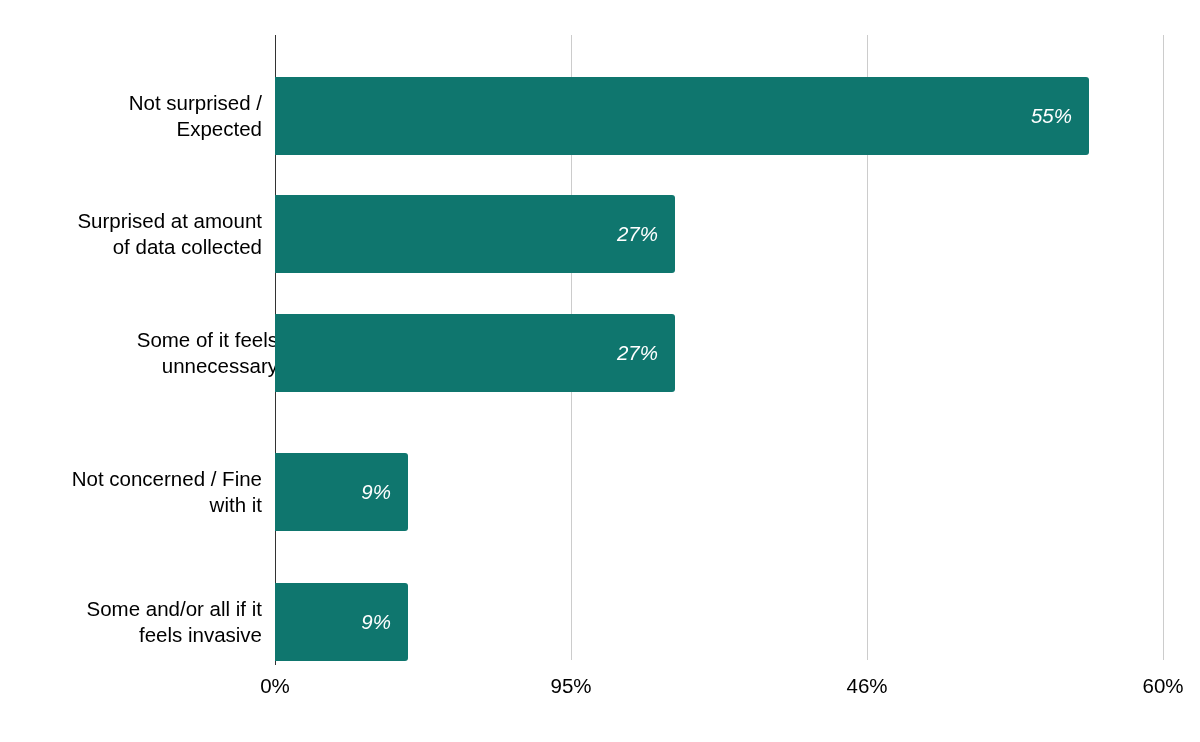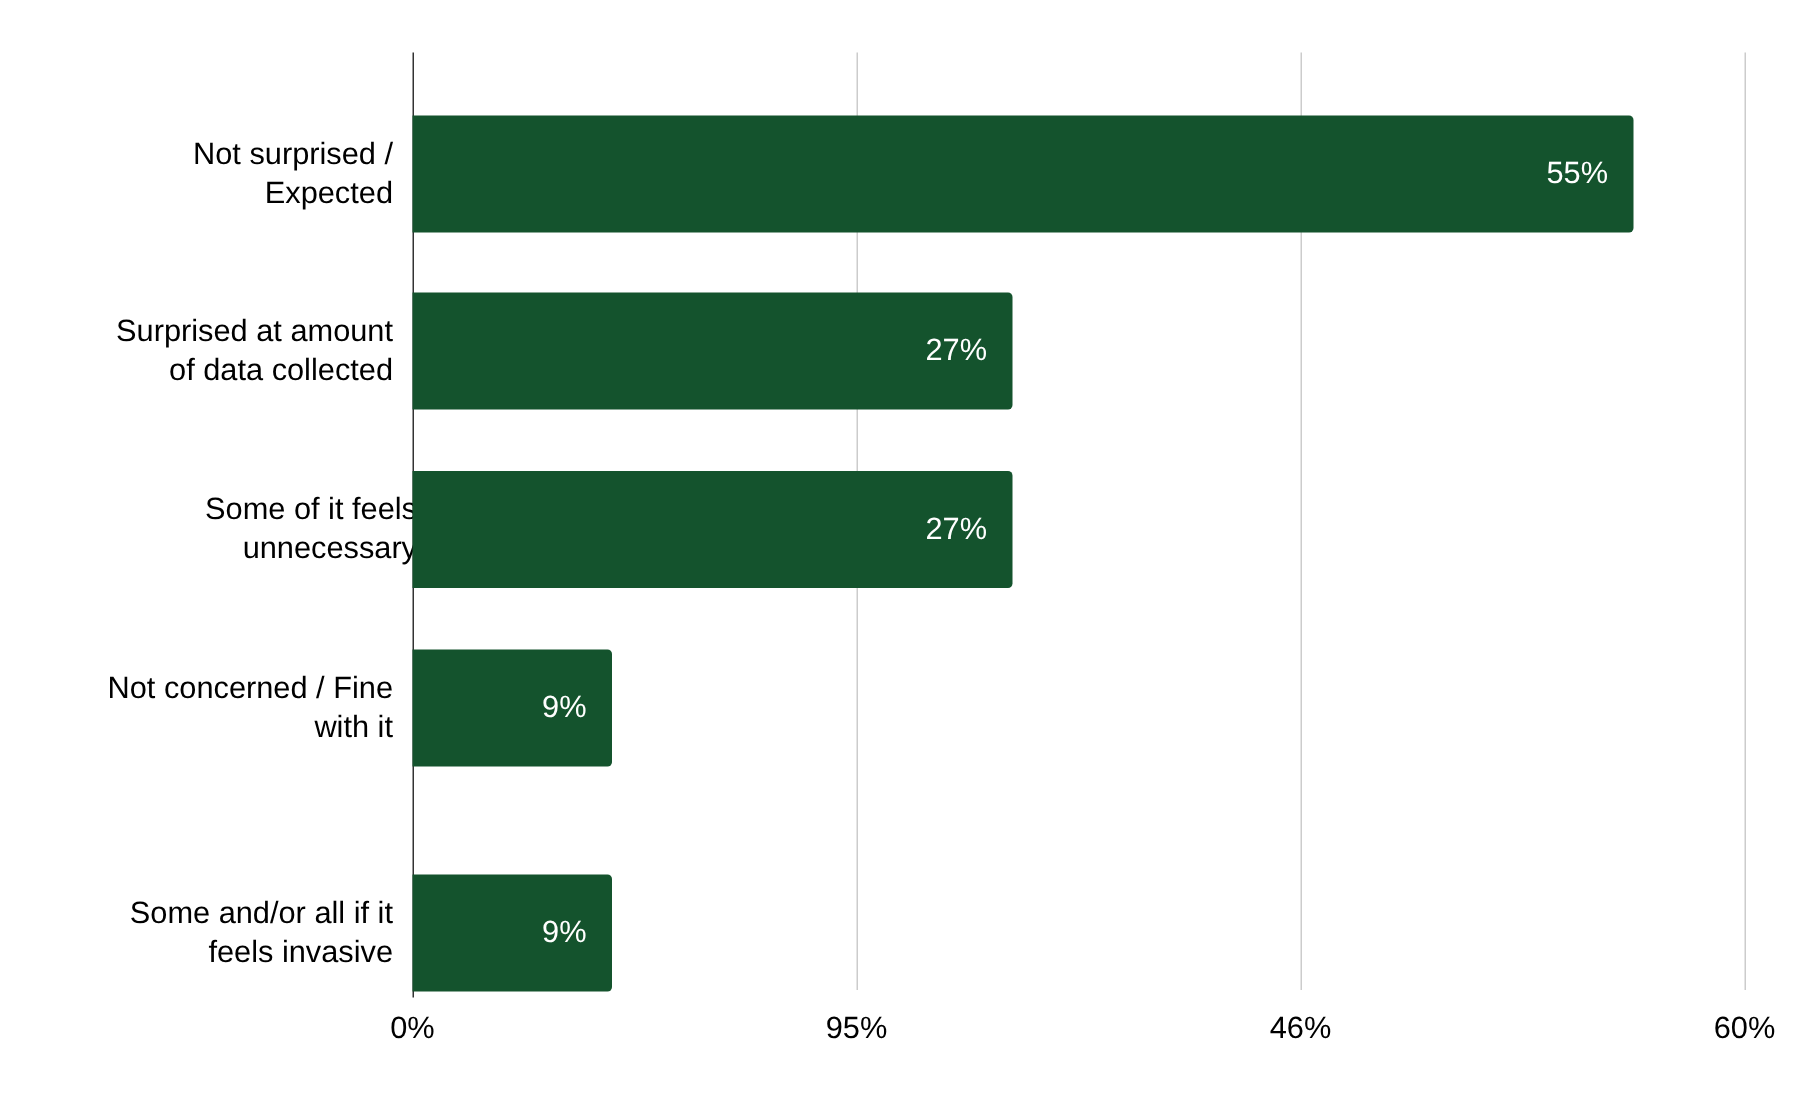--- a/index.html
+++ b/index.html
@@ -75,28 +75,29 @@
     position: absolute;
     left: 275px;
     top: 0;
     height: 78px;
     display: flex;
     align-items: center;
   }
 
   .bar {
     height: 78px;
-    background: #14532d;
+    background: #0f766e;
     border-radius: 0 3px 3px 0;
     position: relative;
     display: flex;
     align-items: center;
     justify-content: flex-end;
     box-sizing: border-box;
     padding-right: 17px;
+    font-style: italic;
   }
 
   .bar-value {
     color: #ffffff;
     font-size: 20.5px;
     line-height: 1;
     font-family: "Liberation Sans", sans-serif;
     white-space: nowrap;
   }
 
@@ -148,21 +149,21 @@
     <div class="row" style="top:314px;padding-left:16px;">
       <div class="cat-label">Some of it feels
 unnecessary</div>
       <div class="bar-wrap">
         <div class="bar" style="width:400px;">
           <span class="bar-value">27%</span>
         </div>
       </div>
     </div>
 
-    <div class="row" style="top:433px;">
+    <div class="row" style="top:453px;">
       <div class="cat-label">Not concerned / Fine
 with it</div>
       <div class="bar-wrap">
         <div class="bar" style="width:133px;">
           <span class="bar-value">9%</span>
         </div>
       </div>
     </div>
 
     <div class="row" style="top:583px;">

